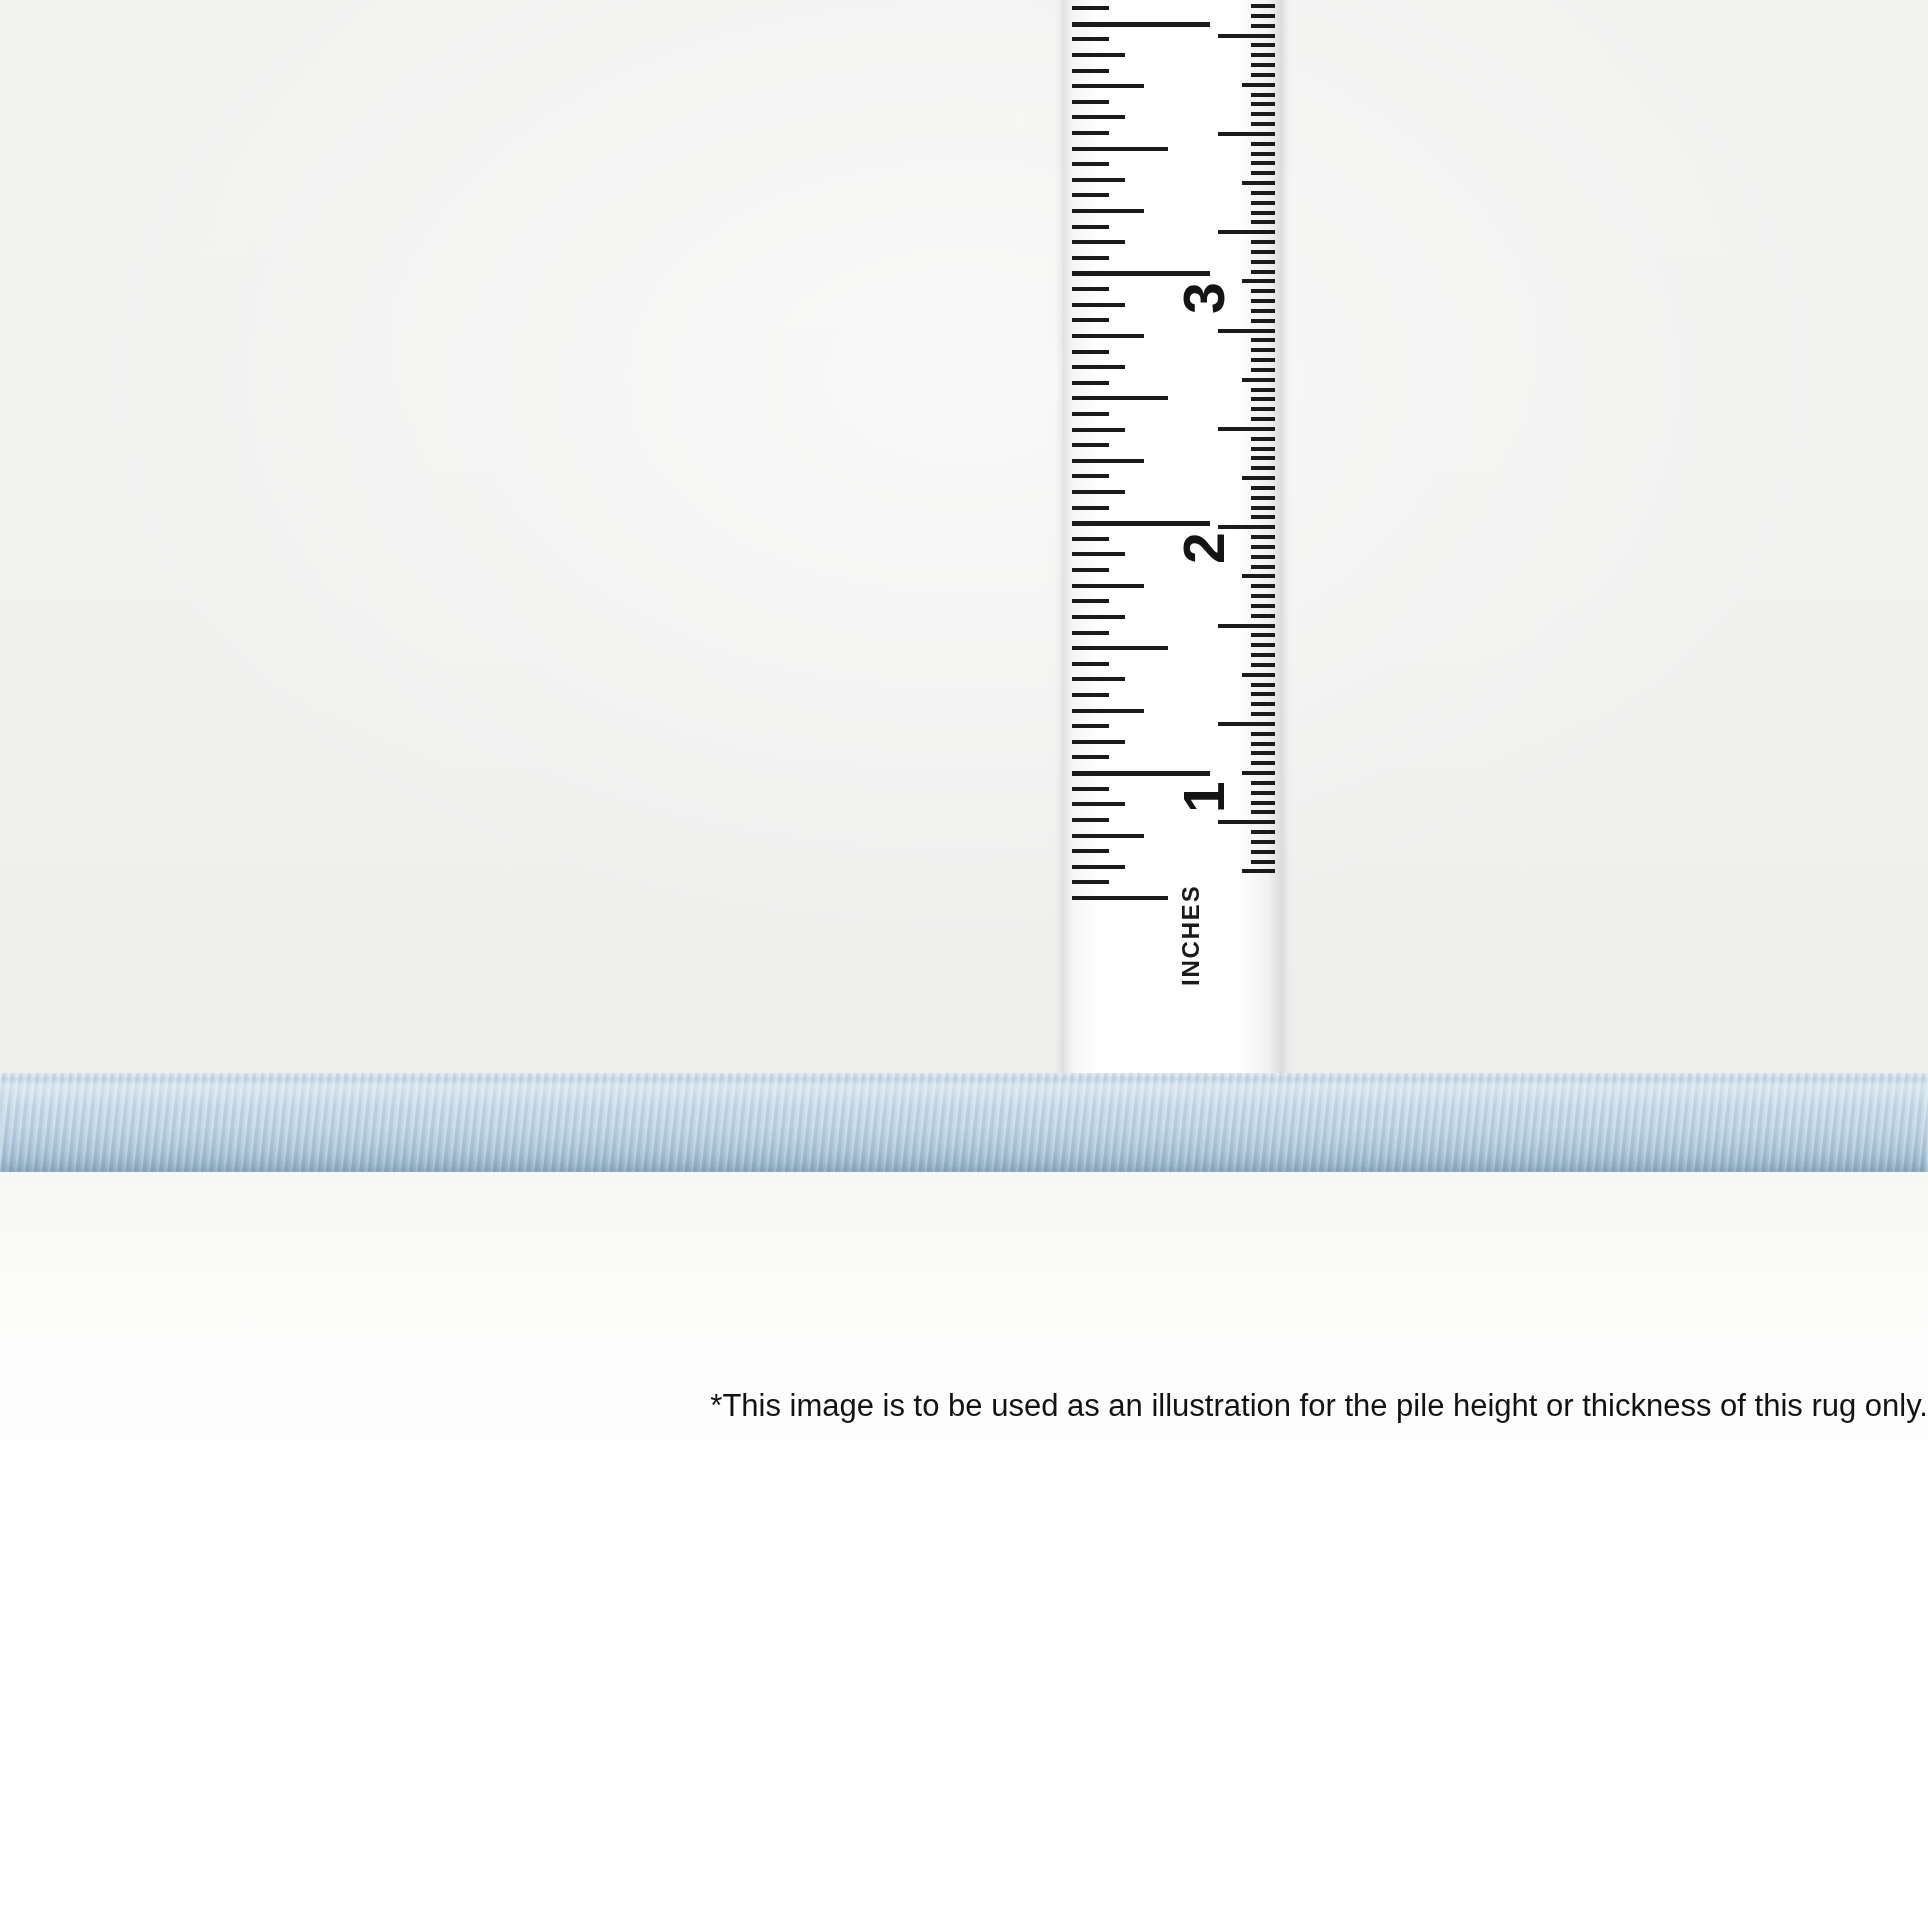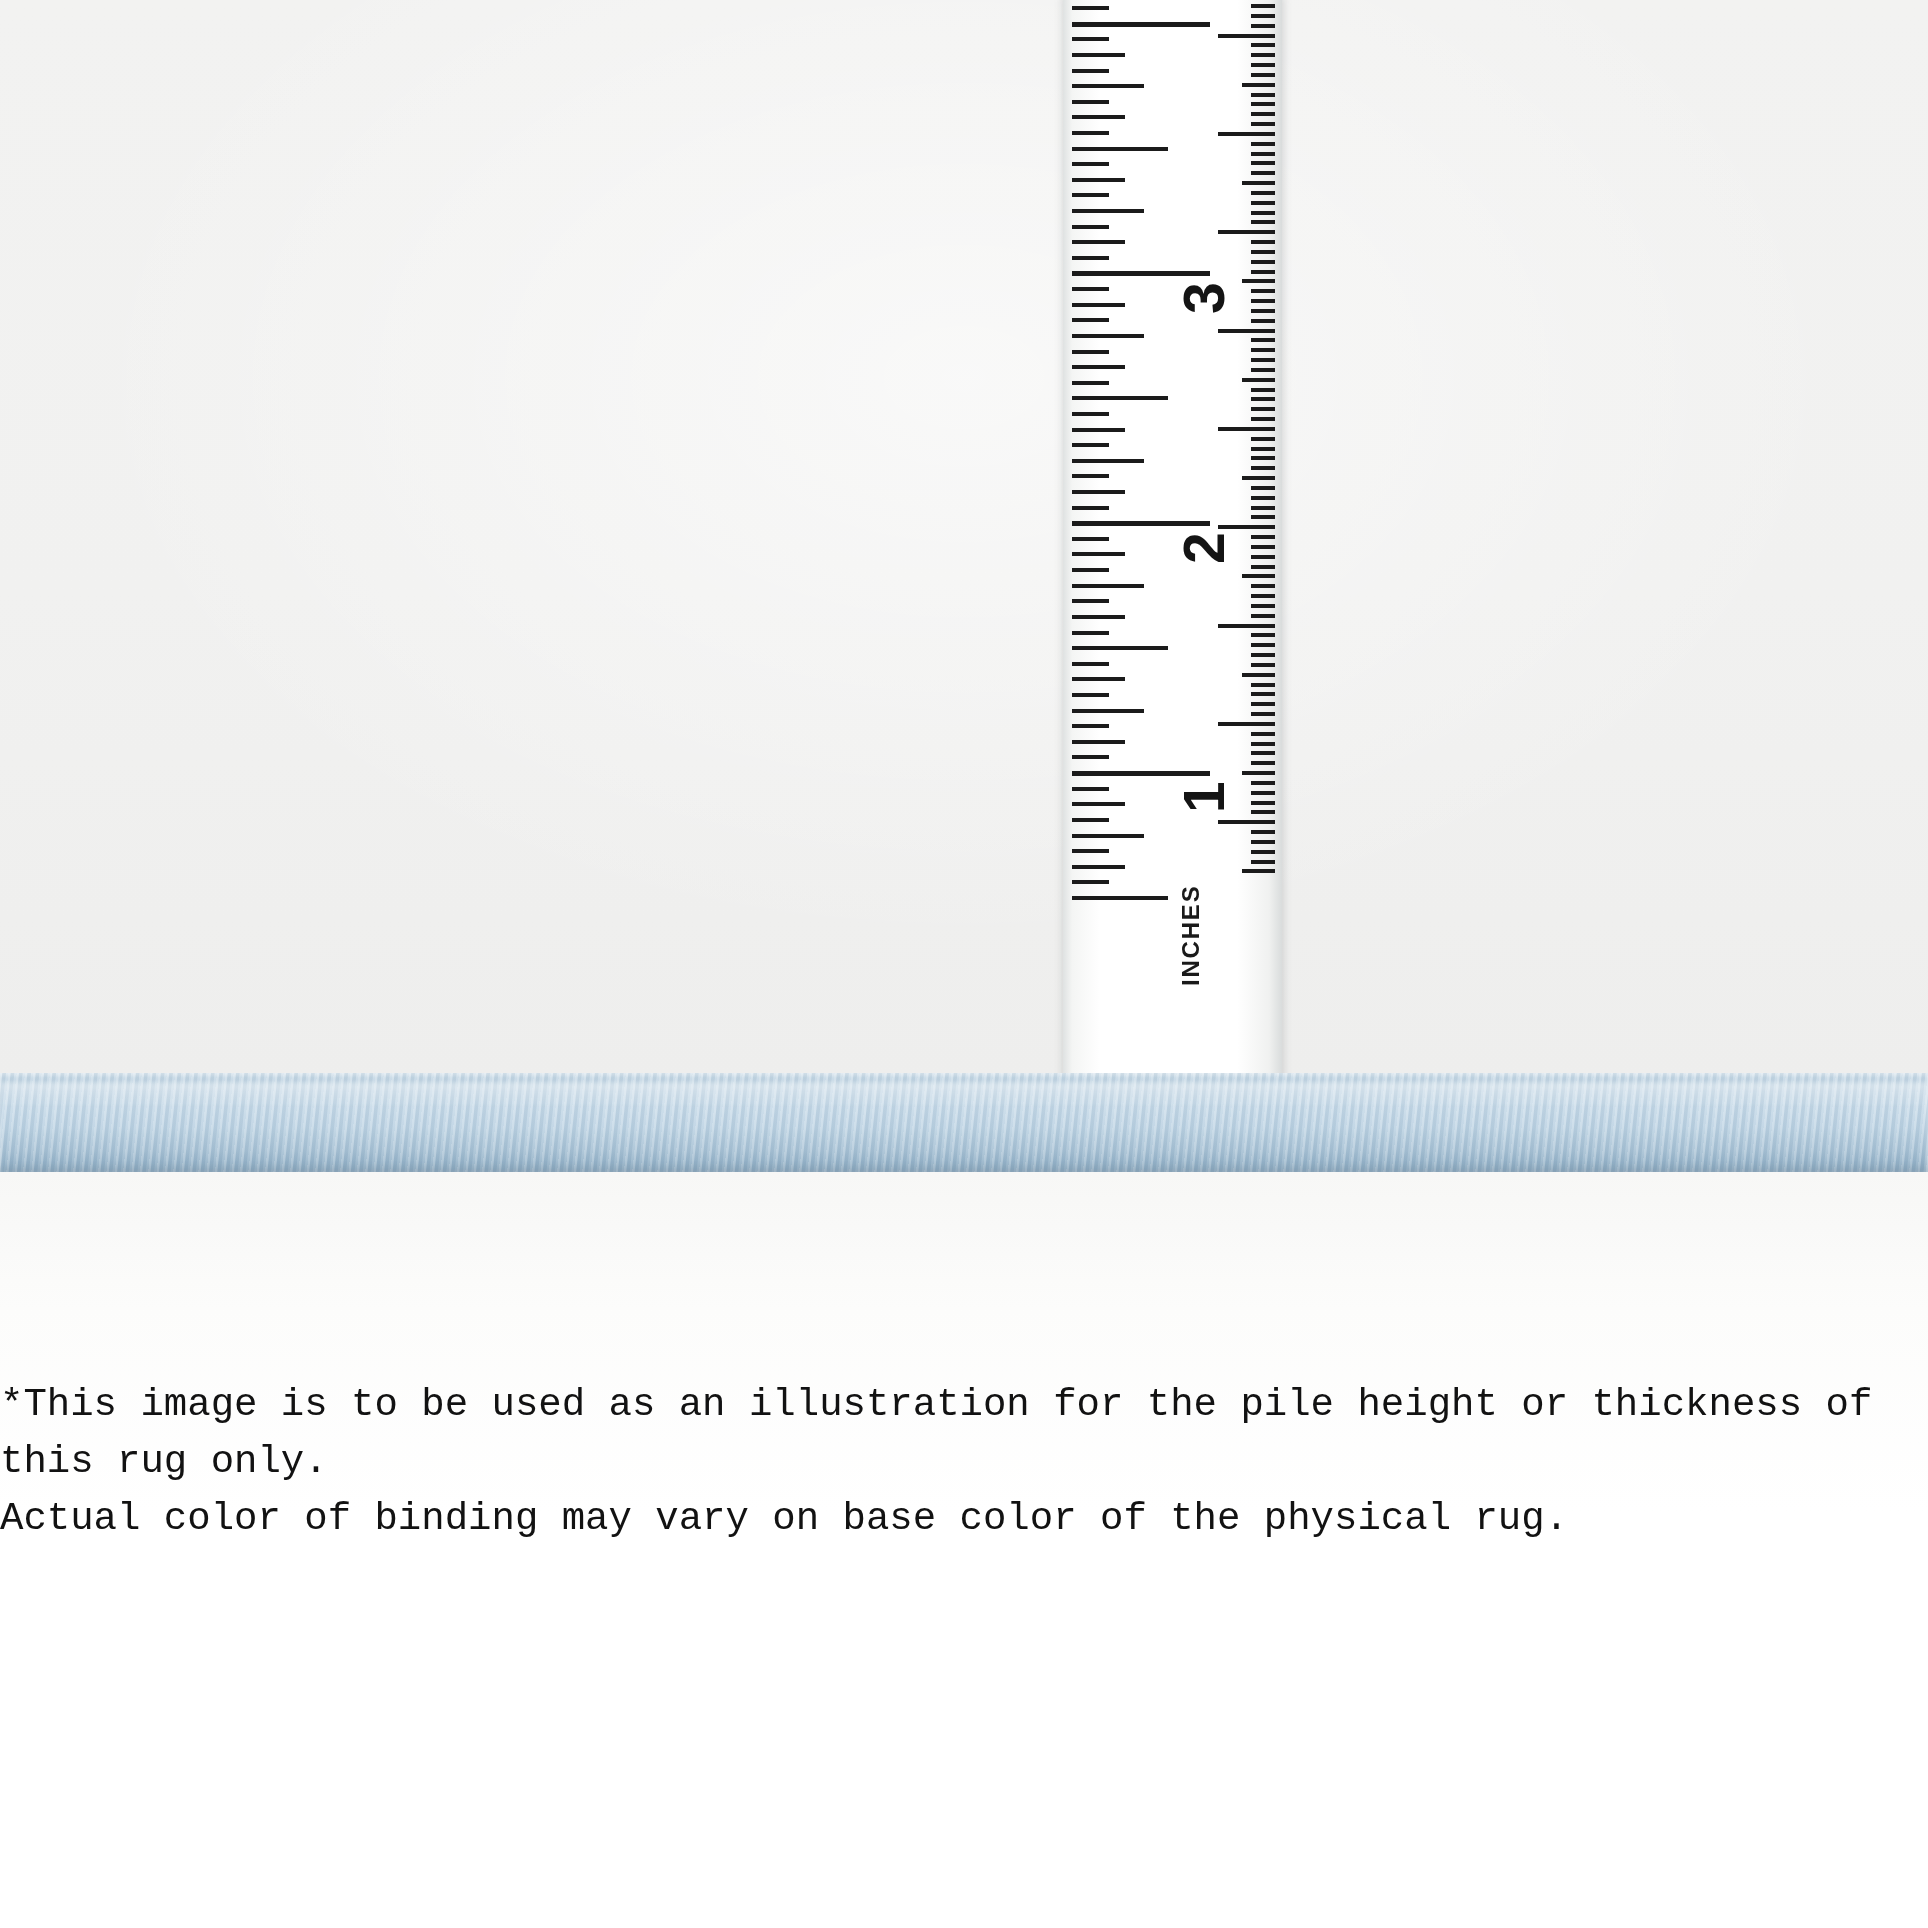--- a/index.html
+++ b/index.html
@@ -179,24 +179,24 @@
     transform-origin: left top;
     white-space: nowrap;
   }
 
   
   .caption {
     position: absolute;
     left: 0;
     top: 1377px;
     width: 1928px;
-    text-align: left;
+    text-align: right;
     color: #121212;
-    font-family: Liberation Mono, monospace;
-    font-size: 39px;
+    font-family: Liberation Sans, sans-serif;
+    font-size: 31px;
     line-height: 57px;
     font-weight: 400;
   }
   .caption-line { display: block; }
 </style>
 </head>
 <body>
 
 <div class="scene">
 
@@ -363,17 +363,16 @@
   <div class="rug-binding">
     <div class="rug-binding-texture"></div>
     <div class="rug-binding-hl"></div>
   </div>
   <div class="rug-shadow"></div>
 
   <div class="floor"></div>
 
   <div class="caption">
     <span class="caption-line">*This image is to be used as an illustration for the pile height or thickness of this rug only.</span>
-    <span class="caption-line">Actual color of binding may vary on base color of the physical rug.</span>
   </div>
 
 </div>
 
 
 </body></html>

